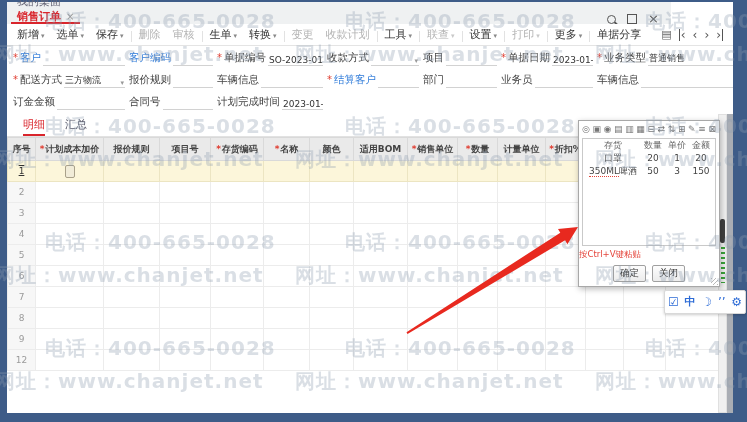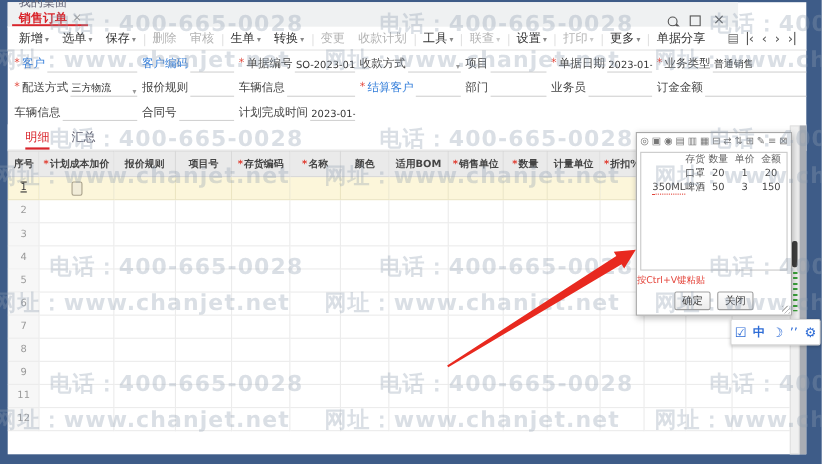--- a/index.html
+++ b/index.html
@@ -72,21 +72,21 @@
           background:repeating-linear-gradient(180deg,#3aa23a 0 2px,transparent 2px 5px)}
   #gray-strip{position:absolute;left:727px;top:114px;width:6px;height:299px;background:#a9adb4}
 
   
   #popup{position:absolute;left:578px;top:120px;width:142px;height:167px;background:#fff;
          border:1px solid #a8a8a8;box-shadow:1px 2px 6px rgba(0,0,0,.28);z-index:20;box-sizing:border-box}
   #popup-icons{display:flex;justify-content:space-between;align-items:center;padding:1px 3px;height:14px;color:#777;font-size:9px}
   #popup-body{position:absolute;left:3px;right:3px;top:17px;bottom:40px;border:1px solid #c9c9c9;overflow:hidden;background:#fff}
   .prow{display:flex;font-size:9px;line-height:13px;color:#444;padding:0 2px}
   .prow.head{color:#666}
-  .pc0{width:56px;text-align:right;overflow:hidden;white-space:nowrap}
+  .pc0{width:56px;text-align:center;overflow:hidden;white-space:nowrap}
   .pc{width:24px;text-align:center}
   .marked{border-bottom:1px dotted #e04338}
   #grip{position:absolute;right:1px;bottom:1px;width:7px;height:7px;
         background:repeating-linear-gradient(135deg,#b9b9b9 0 1px,transparent 1px 3px)}
   .phint{position:absolute;left:0;right:0;bottom:25px;text-align:left;color:#e4443a;font-size:8.5px}
   #popup-btns{position:absolute;left:0;right:0;bottom:4px;display:flex;justify-content:center;gap:6px}
   .pbtn{font-size:9.5px;padding:1px 6px;border:1px solid #a0a0a0;background:linear-gradient(#fdfdfd,#ececec);
         border-radius:2px;color:#333;font-family:inherit}
 
   
@@ -280,27 +280,27 @@
         <span></span>
       </div>
     </div>
     <div class="fcell">
       <span class="flabel">业务员</span>
       <div class="fval">
         <span></span>
       </div>
     </div>
     <div class="fcell">
+      <span class="flabel">车辆信息</span>
+      <div class="fval">
+        <span></span>
+      </div>
+    </div>
+    <div class="fcell">
       <span class="flabel">订金金额</span>
-      <div class="fval">
-        <span></span>
-      </div>
-    </div>
-    <div class="fcell">
-      <span class="flabel">车辆信息</span>
       <div class="fval">
         <span></span>
       </div>
     </div>
     <div class="fcell">
       <span class="flabel">合同号</span>
       <div class="fval">
         <span></span>
       </div>
     </div>
@@ -490,37 +490,20 @@
           <td></td>
           <td></td>
           <td></td>
           <td></td>
           <td></td>
           <td></td>
           <td></td>
         </tr>
         <tr>
           <td class="rownum">9</td>
-          <td></td>
-          <td></td>
-          <td></td>
-          <td></td>
-          <td></td>
-          <td></td>
-          <td></td>
-          <td></td>
-          <td></td>
-          <td></td>
-          <td></td>
-          <td></td>
-          <td></td>
-          <td></td>
-        </tr>
-        <tr>
-          <td class="rownum">11</td>
           <td></td>
           <td></td>
           <td></td>
           <td></td>
           <td></td>
           <td></td>
           <td></td>
           <td></td>
           <td></td>
           <td></td>

